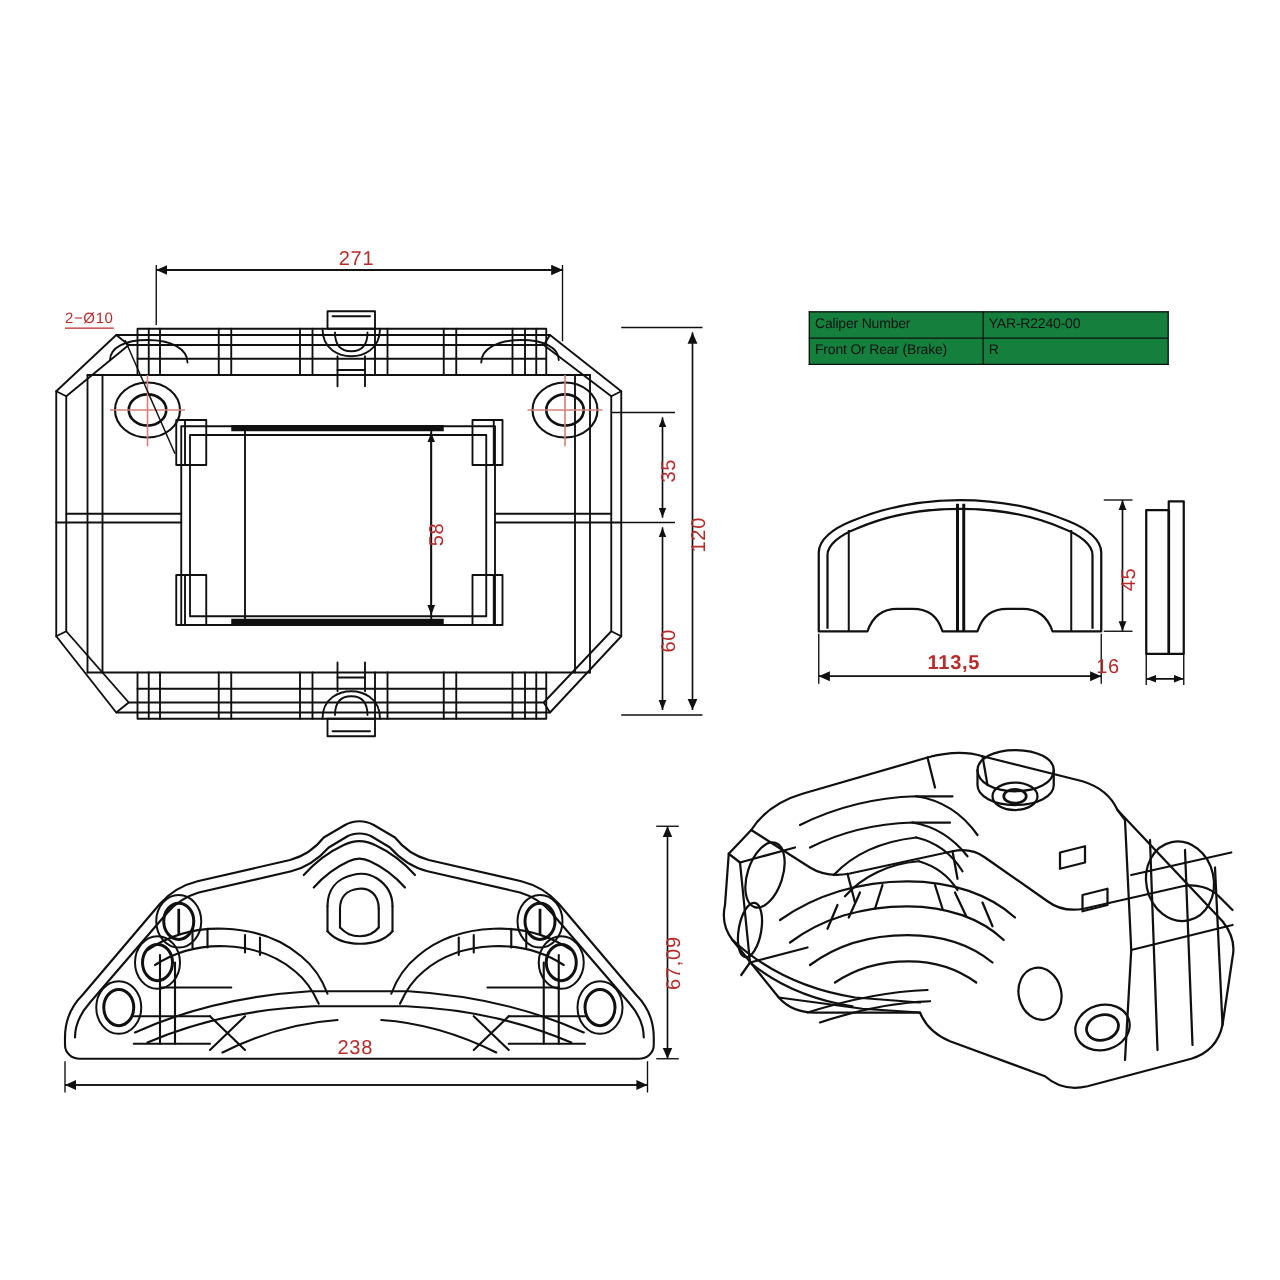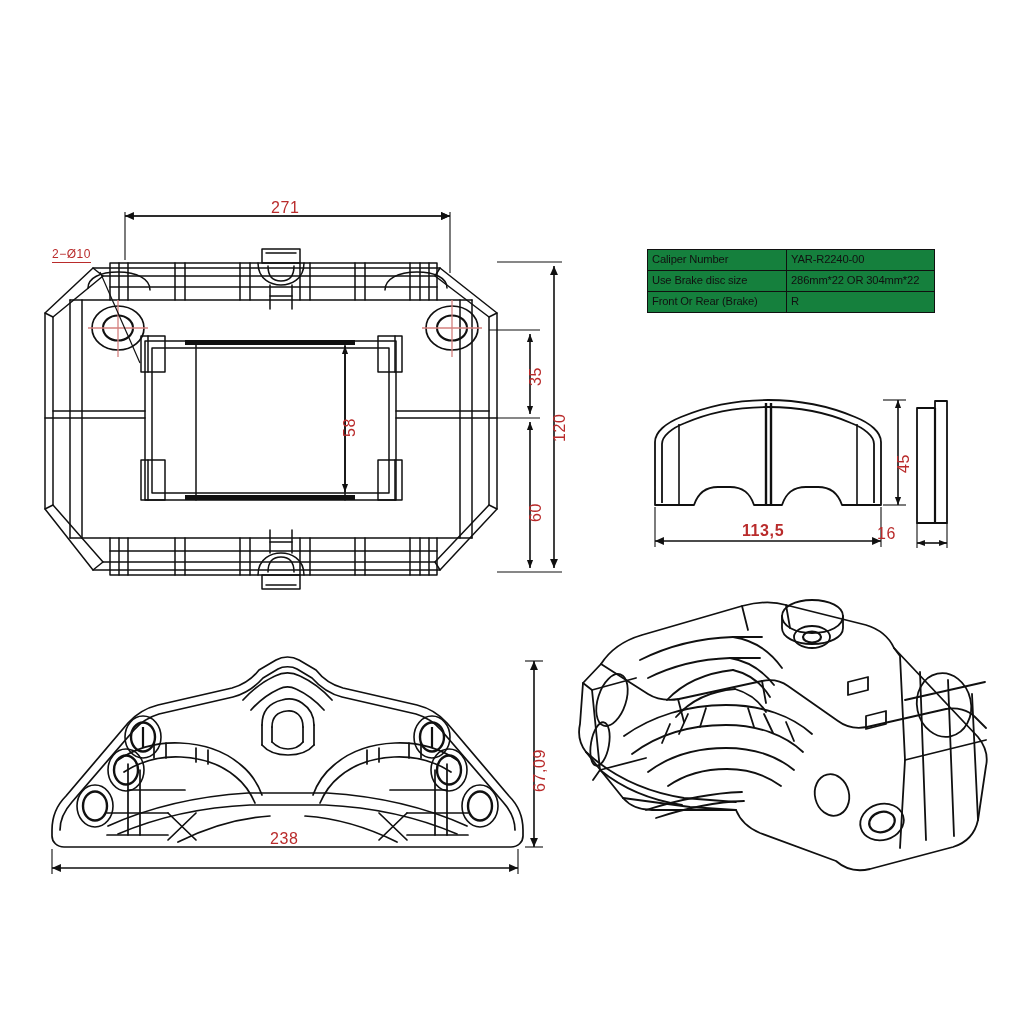--- a/index.html
+++ b/index.html
@@ -501,23 +501,19 @@
 
   <div class="dimtext vert" style="left:531px; top:792px;">67,09</div>
 
   <table id="spec-table">
     <tbody>
       <tr>
         <td class="k">Caliper Number</td>
         <td class="v">YAR-R2240-00</td>
       </tr>
       <tr>
-        <td class="k">Use Brake disc  size</td>
-        <td class="v">286mm*22 OR 304mm*22</td>
-      </tr>
-      <tr>
         <td class="k">Front Or Rear (Brake)</td>
         <td class="v">R</td>
       </tr>
     </tbody>
   </table>
 
 </div>
 
 </body></html>

